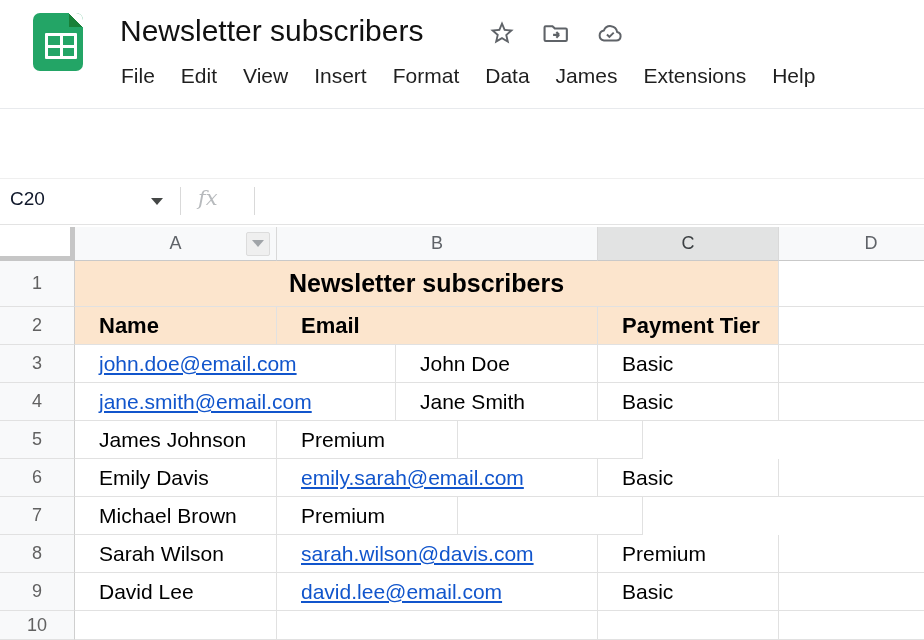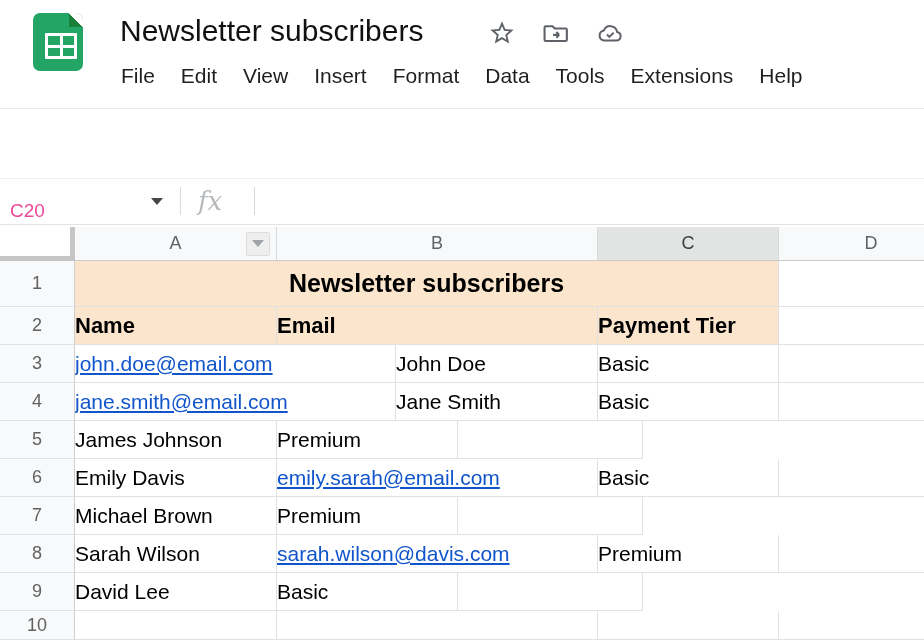--- a/index.html
+++ b/index.html
@@ -23,45 +23,45 @@
   .tbtn{position:absolute;top:128px;height:32px;display:flex;align-items:center;justify-content:center;color:#444746;}
   .tsep{position:absolute;top:127px;width:1px;height:34px;background:#dadce0;}
   .tlabel{font-size:19px;color:#3c4043;white-space:nowrap;}
   .caret{width:0;height:0;border-left:6px solid transparent;border-right:6px solid transparent;
          border-top:7px solid #444746;display:inline-block;}
   .decbtn{position:relative;font-size:19px;color:#3c4043;}
   .decbtn .subarrow{position:absolute;font-size:15px;color:#444746;bottom:-13px;}
   
   .fbar{position:absolute;left:0;top:178px;width:924px;height:45px;background:#fff;
         border-top:1px solid #efefef;border-bottom:1px solid #e3e3e3;}
-  .namebox{position:absolute;left:10px;top:9px;font-size:19px;color:#ec4899;margin-top:12px;}
+  .namebox{position:absolute;left:10px;top:9px;font-size:19px;color:#0f172a;}
   .nbcaret{position:absolute;left:151px;top:19px;width:0;height:0;
            border-left:6px solid transparent;border-right:6px solid transparent;border-top:7px solid #444746;}
   .fsep{position:absolute;top:8px;width:1px;height:28px;background:#d9d9d9;}
   .fx{position:absolute;left:198px;top:7px;font-family:"DejaVu Serif",serif;font-style:italic;
-      font-size:26px;color:#b7babd;}
+      font-size:21px;color:#b7babd;}
   
   .grid{position:absolute;left:0;top:227px;width:924px;height:413px;background:#fff;}
   .row{display:flex;}
   .rowhdr{width:75px;flex:0 0 75px;box-sizing:border-box;background:#f8f9fa;
           border-right:1px solid #cfcfcf;border-bottom:1px solid #e1e1e1;
           display:flex;align-items:center;justify-content:center;font-size:18px;color:#616161;}
   .corner{width:75px;flex:0 0 75px;box-sizing:border-box;background:#fff;
           border-right:5px solid #c6c6c6;border-bottom:5px solid #c6c6c6;}
   .colhdr{box-sizing:border-box;background:#f8f9fa;border-right:1px solid #d9d9d9;border-bottom:1px solid #c9c9c9;
           display:flex;align-items:center;justify-content:center;font-size:18px;color:#5f6368;position:relative;}
   .colhdr.sel{background:#e2e3e3;color:#3c4043;}
   .hdr-row{display:flex;height:34px;}
   .w-a{width:202px;flex:0 0 202px;}
   .w-b{width:321px;flex:0 0 321px;}
   .w-c{width:181px;flex:0 0 181px;}
   .w-d{width:185px;flex:0 0 185px;}
   .w-abc{width:704px;flex:0 0 704px;}
   .c{box-sizing:border-box;border-right:1px solid #e1e1e1;border-bottom:1px solid #e1e1e1;
-     display:flex;align-items:center;padding:0 0 0 0;font-size:21px;color:#000;overflow:hidden;white-space:nowrap;}
+     display:flex;align-items:center;padding:0 0 0 24px;font-size:21px;color:#000;overflow:hidden;white-space:nowrap;}
   .band{background:#fce5cd;}
   .titlecell{justify-content:center;font-weight:bold;font-size:25px;padding:0;}
   .hcell{font-weight:bold;font-size:22px;}
   .email{color:#1155cc;text-decoration:underline;}
   .col-dd{position:absolute;right:6px;top:50%;transform:translateY(-50%);width:22px;height:22px;
           background:#efefef;border:1px solid #dcdcdc;border-radius:2px;
           display:flex;align-items:center;justify-content:center;}
   .col-dd .tri{width:0;height:0;border-left:6px solid transparent;border-right:6px solid transparent;
                border-top:7px solid #a0a4a8;}
   svg{display:block;}
@@ -94,21 +94,21 @@
       </svg>
     </div>
   </div>
   <div class="menubar">
     <span class="menuitem">File</span>
     <span class="menuitem">Edit</span>
     <span class="menuitem">View</span>
     <span class="menuitem">Insert</span>
     <span class="menuitem">Format</span>
     <span class="menuitem">Data</span>
-    <span class="menuitem">Tools</span>
+    <span class="menuitem">James</span>
     <span class="menuitem">Extensions</span>
     <span class="menuitem">Help</span>
   </div>
 </div>
 
 <div class="toolbar">
   <div class="tbtn" style="left:53px;">
     <svg width="28" height="28" viewBox="0 0 24 24" fill="#444746">
         <path d="M12.5 8c-2.65 0-5.05.99-6.9 2.6L2 7v9h9l-3.62-3.62c1.39-1.16 3.16-1.88 5.12-1.88 3.54 0 6.55 2.31 7.6 5.5l2.37-.78C21.08 11.03 17.15 8 12.5 8z"></path>
       </svg>
@@ -258,20 +258,23 @@
     <div class="c w-a">Sarah Wilson</div>
     <div class="c w-b">
         <span class="email">sarah.wilson@davis.com</span>
       </div>
     <div class="c w-c">Premium</div>
     <div class="c w-d"></div>
   </div>
   <div class="row" style="height:38px;">
     <div class="rowhdr">9</div>
     <div class="c w-a">David Lee</div>
+    <div class="c w-b">
+        <span class="email">david.lee@email.com</span>
+      </div>
     <div class="c w-c">Basic</div>
     <div class="c w-d"></div>
   </div>
 
   <div class="row" style="height:29px;">
     <div class="rowhdr">10</div>
     <div class="c w-a"></div>
     <div class="c w-b"></div>
     <div class="c w-c"></div>
     <div class="c w-d"></div>

